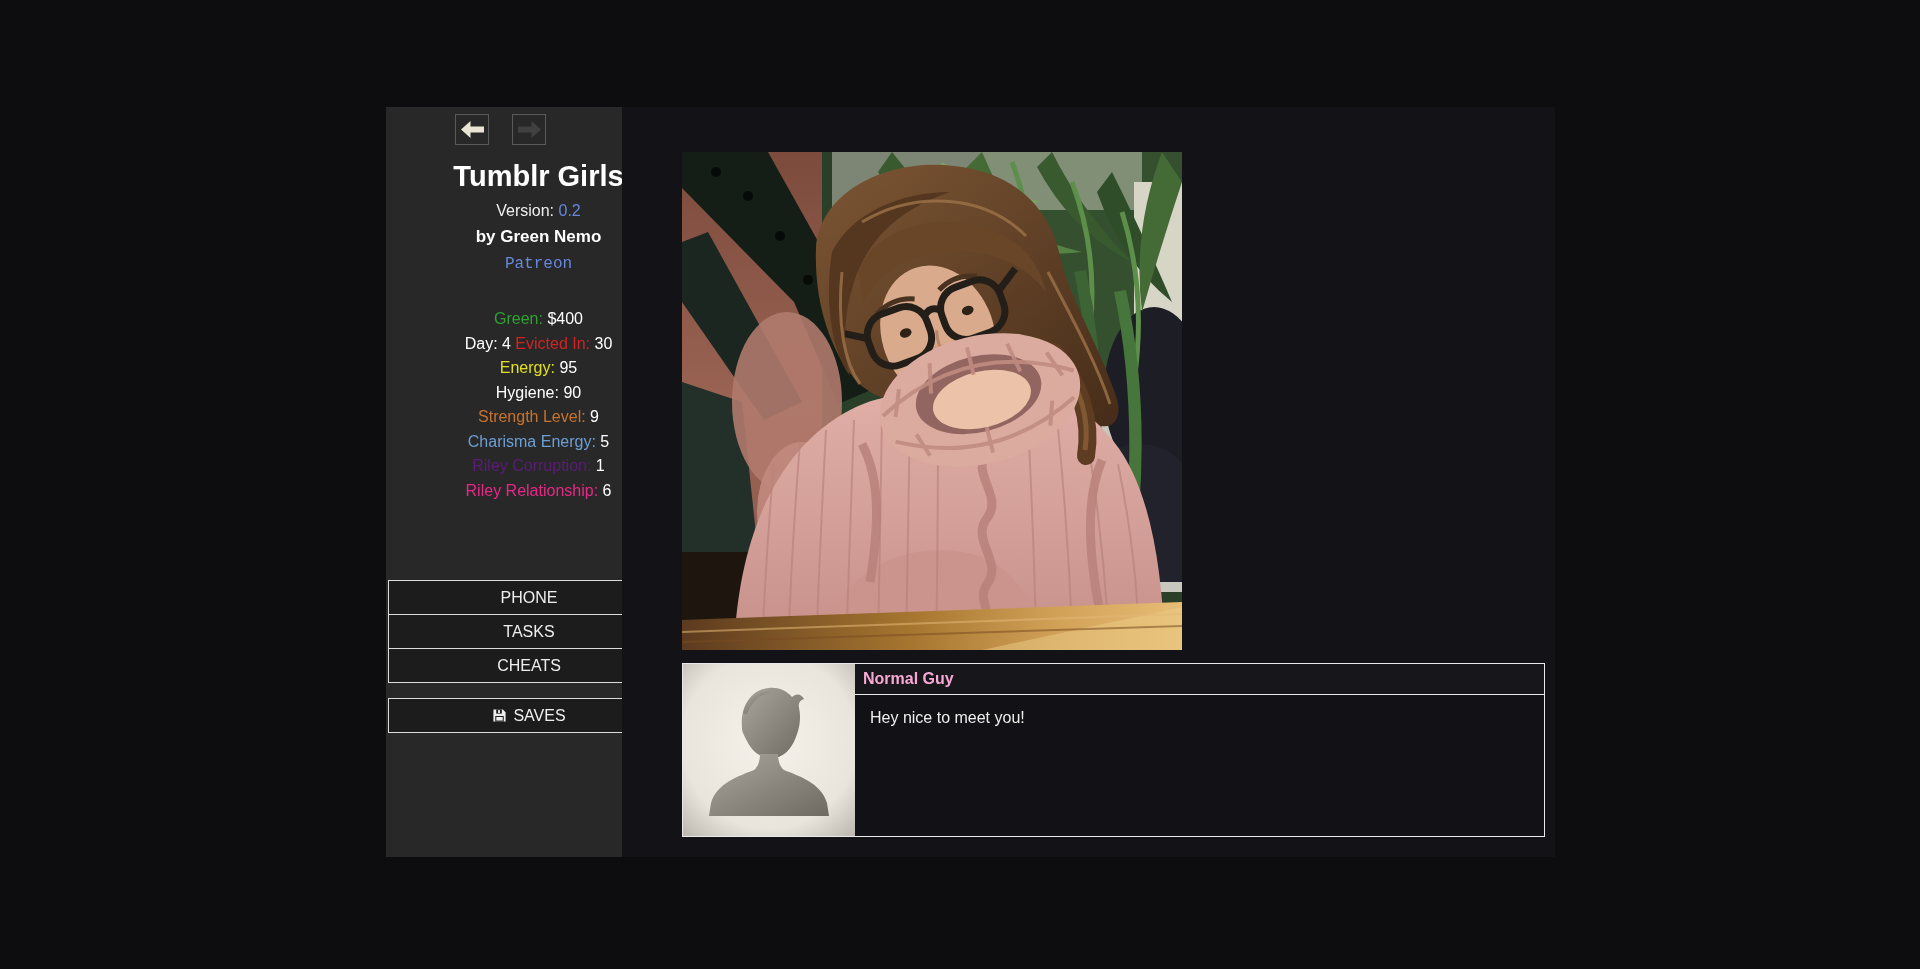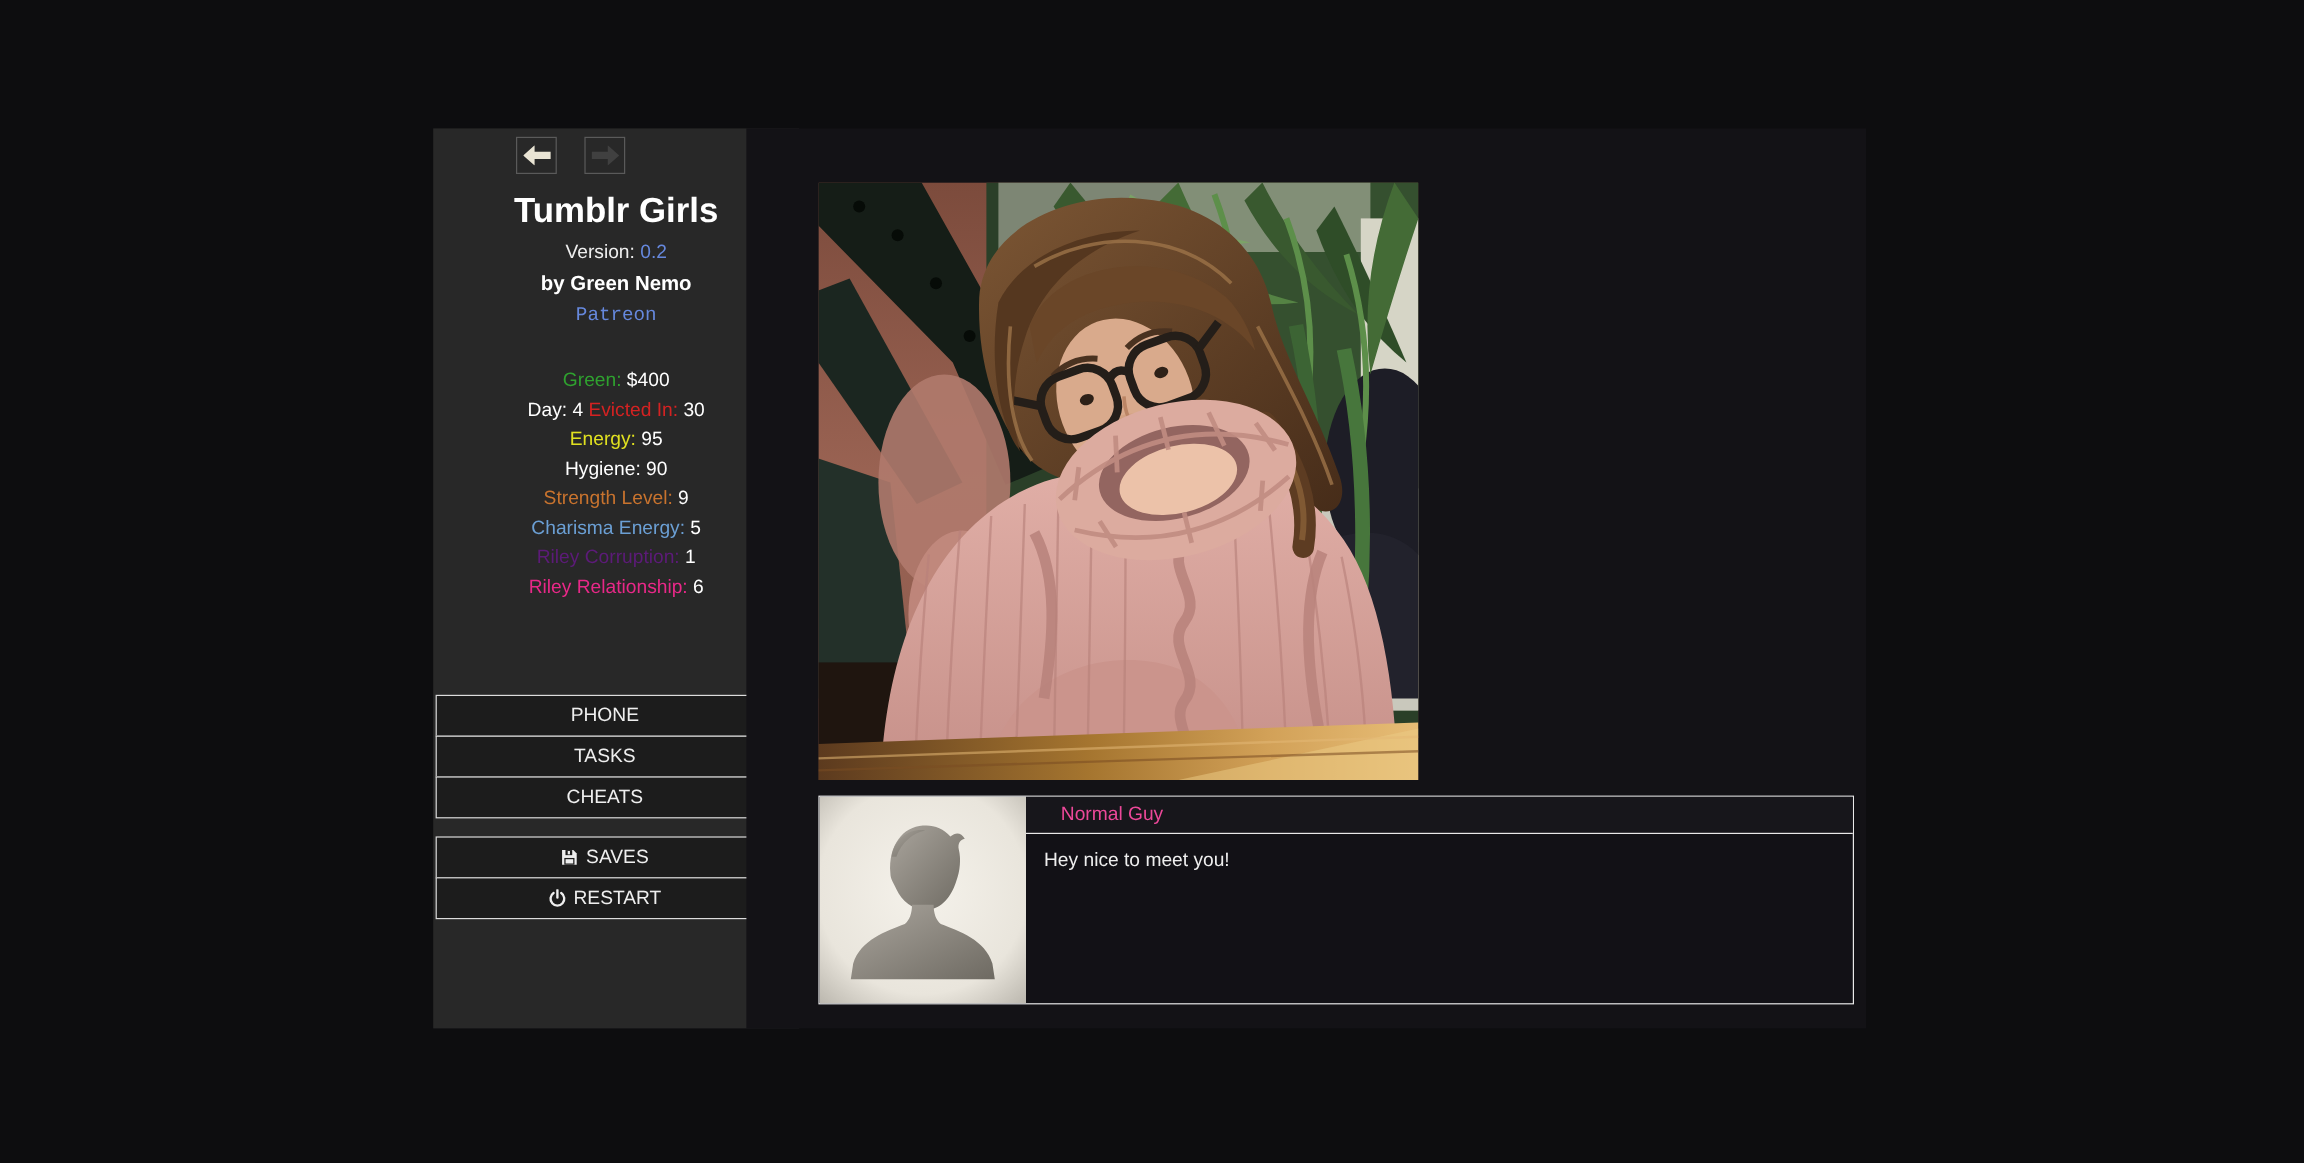--- a/index.html
+++ b/index.html
@@ -2,21 +2,21 @@
 <html><head>
 <meta charset="utf-8">
 <style>
   * { box-sizing: border-box; }
   html,body { margin:0; padding:0; background:#0d0d0f; }
   body { font-family:"Liberation Sans", sans-serif; }
   #stage { position:relative; width:1920px; height:969px; background:#0d0d0f; overflow:hidden; }
 
   
   #ui-bar {
-    position:absolute; left:361px; top:107px; width:305px; height:750px;
+    position:absolute; left:386px; top:107px; width:305px; height:750px;
     background:#282828; color:#eee; text-align:center;
   }
   .history { position:relative; height:32px; margin-top:7px; }
   .hist-btn {
     position:absolute; top:0; width:34px; height:31px;
     background:transparent; border:1px solid #5a5a5a; padding:0;
     display:flex; align-items:center; justify-content:center; cursor:pointer;
   }
   .hist-btn.disabled { cursor:default; }
   #back-btn { left:69px; }
@@ -50,22 +50,22 @@
   .photo svg { display:block; }
 
   .say-box {
     position:absolute; left:60px; top:556px; width:863px; height:174px;
     border:1px solid #e9e9e9; background:#121116; display:flex;
   }
   .say-avatar { width:172px; flex:none; }
   .say-avatar svg { display:block; }
   .say-right { flex:1; display:flex; flex-direction:column; min-width:0; }
   .say-title {
-    height:31px; flex:none; display:flex; align-items:center; padding-left:29px;
-    font-size:16px; font-weight:normal; color:#ec4899;
+    height:31px; flex:none; display:flex; align-items:center; padding-left:8px;
+    font-size:16px; font-weight:bold; color:#f9a8d4;
     border-bottom:1px solid #e9e9e9; background:#17161b;
   }
   .say-text { padding:14px 15px; font-size:16px; color:#eee; }
 </style>
 </head>
 <body>
 
 <div id="stage">
 
   <aside id="ui-bar">
@@ -142,31 +142,20 @@
         <span class="btn-icon">
           <svg width="15" height="15" viewBox="0 0 16 16">
             <path fill="#eee" d="M1.5 1.5h10l3 3v10h-13z"></path>
             <rect x="4.5" y="1.5" width="6" height="4.5" fill="#1c1c1c"></rect>
             <rect x="6.5" y="2.3" width="2" height="3" fill="#eee"></rect>
             <rect x="3.5" y="8.5" width="9" height="6" fill="#1c1c1c"></rect>
             <rect x="4.6" y="9.6" width="6.8" height="3.8" fill="#eee"></rect>
           </svg>
         </span>
         <span>SAVES</span>
-      </button>
-        </li>
-      <li>
-          <button>
-        <span class="btn-icon">
-          <svg width="15" height="15" viewBox="0 0 16 16">
-            <path d="M4.6 3.4 a6.1 6.1 0 1 0 6.8 0" stroke="#eee" stroke-width="2.1" fill="none" stroke-linecap="round"></path>
-            <line x1="8" y1="0.7" x2="8" y2="7.4" stroke="#eee" stroke-width="2.1" stroke-linecap="round"></line>
-          </svg>
-        </span>
-        <span>RESTART</span>
       </button>
         </li>
     </ul>
   </aside>
 
   <main id="passages">
 
     <div class="photo">
       <svg width="500" height="498" viewBox="0 0 500 498" preserveAspectRatio="none">
         <defs>

